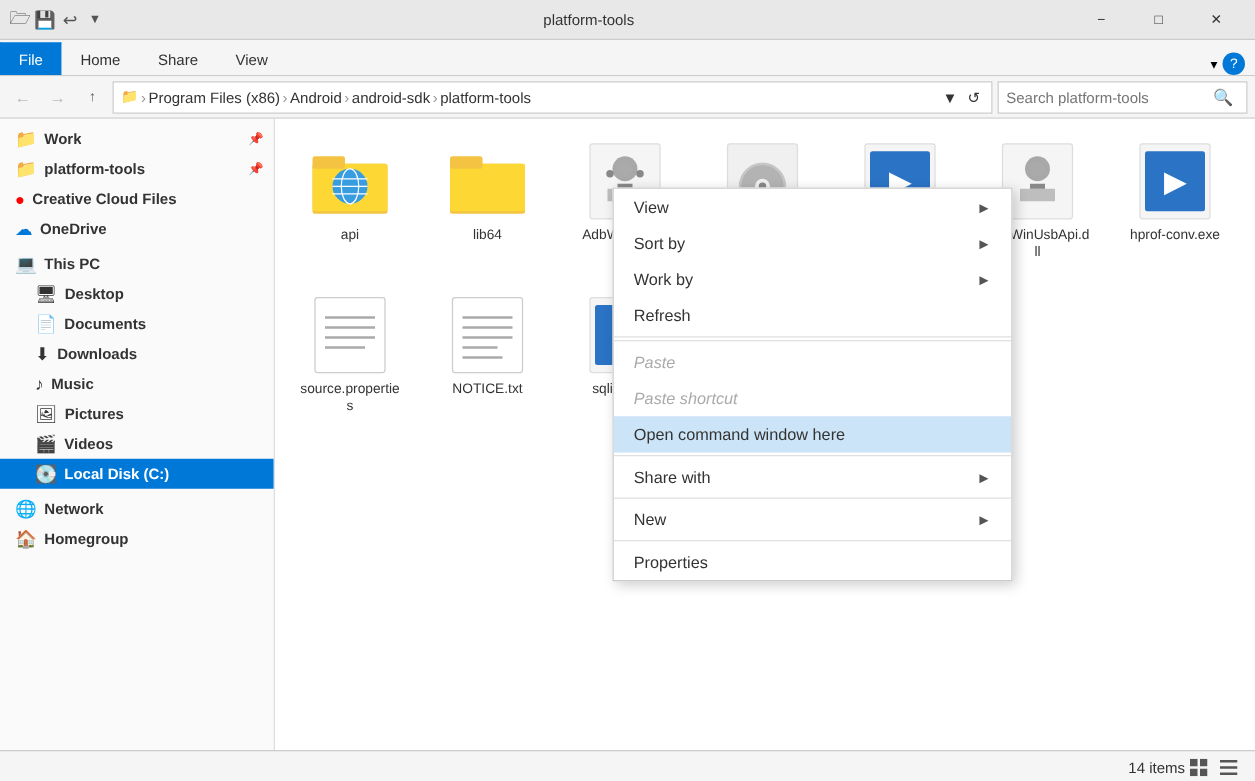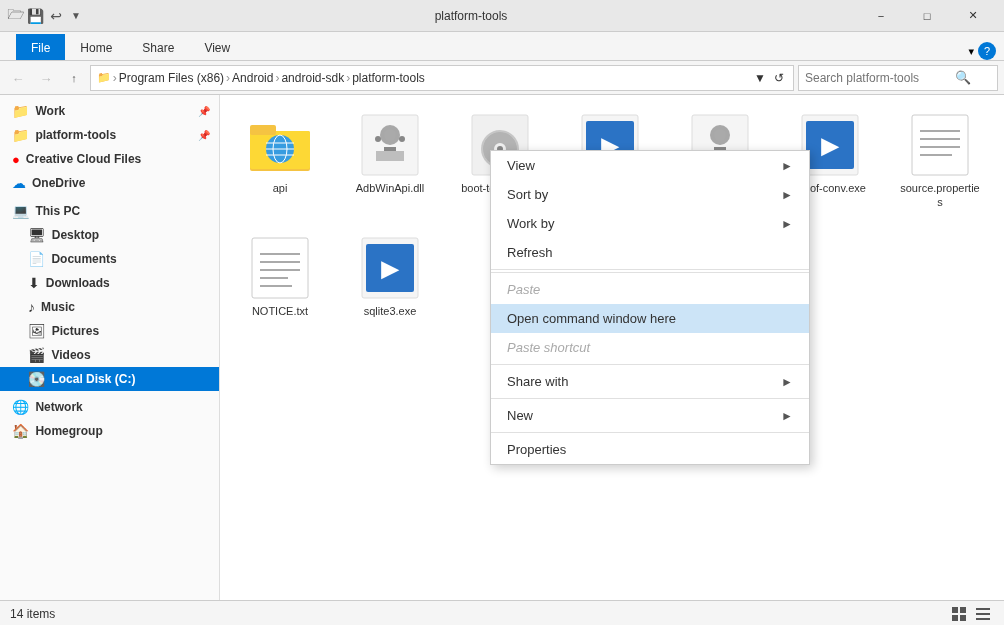--- a/index.html
+++ b/index.html
@@ -27,21 +27,21 @@
 
     
     .ribbon {
       background: #f5f5f5;
       border-bottom: 1px solid #ccc;
     }
     .ribbon-tabs {
       display: flex;
       height: 28px;
       align-items: flex-end;
-      padding-left: 16px;
+      padding-left: 0;
     }
     .ribbon-tab {
       padding: 4px 14px;
       cursor: pointer;
       font-size: 12px;
       color: #333;
       border: 1px solid transparent;
       border-bottom: none;
       height: 26px;
       display: flex;
@@ -76,21 +76,21 @@
       color: #555; font-size: 13px; border-radius: 2px;
     }
     .nav-btn.disabled { color: #bbb; cursor: default; }
     .breadcrumb-bar {
       flex: 1; height: 26px; background: white; border: 1px solid #ccc;
       display: flex; align-items: center; padding: 0 6px; font-size: 12px; color: #333;
     }
     .breadcrumb-sep { color: #999; margin: 0 2px; }
     .search-bar {
       width: 200px; height: 26px; border: 1px solid #ccc; background: white;
-      padding: 0 6px; font-size: 12px; display: flex; align-items: center; gap: 0;
+      padding: 0 6px; font-size: 12px; display: flex; align-items: center; gap: 16px;
     }
     .search-bar input {
       border: none; outline: none; font-size: 12px; width: 150px; color: #999;
     }
 
     
     .main-layout {
       display: flex;
       height: calc(625px - 32px - 28px - 34px - 26px);
     }
@@ -154,21 +154,21 @@
       height: 26px;
       background: #f5f5f5;
       border-top: 1px solid #ccc;
       display: flex;
       align-items: center;
       padding: 0 10px;
       font-size: 12px;
       color: #333;
       gap: auto;
     }
-    .status-text { flex: 1; }
+    .status-text { flex: 1; text-align: right; }
     .view-buttons { display: flex; gap: 2px; }
     .view-btn {
       width: 22px; height: 22px; border: none; background: transparent;
       cursor: pointer; display: flex; align-items: center; justify-content: center;
       font-size: 12px; color: #555;
     }
 
     
     .context-menu {
       position: absolute;
@@ -334,20 +334,30 @@
             <circle cx="32" cy="36" r="14" fill="#2196f3" opacity="0.9"></circle>
             <ellipse cx="32" cy="36" rx="7" ry="14" fill="none" stroke="white" stroke-width="1"></ellipse>
             <line x1="18" y1="36" x2="46" y2="36" stroke="white" stroke-width="1"></line>
             <line x1="18" y1="30" x2="46" y2="30" stroke="white" stroke-width="1"></line>
             <line x1="18" y1="42" x2="46" y2="42" stroke="white" stroke-width="1"></line>
           </svg>
         </div>
         <span class="file-label">api</span>
       </div>
 
+      <div class="file-item">
+        <div class="file-icon">
+          <svg width="64" height="64" viewBox="0 0 64 64">
+            <rect x="2" y="18" width="60" height="40" rx="2" fill="#f5c342"></rect>
+            <rect x="2" y="18" width="60" height="38" rx="2" fill="#fdd835"></rect>
+            <rect x="2" y="12" width="26" height="10" rx="2" fill="#f5c342"></rect>
+          </svg>
+        </div>
+        <span class="file-label">lib64</span>
+      </div>
 
       <div class="file-item">
         <div class="file-icon">
           <svg width="64" height="64" viewBox="0 0 64 64">
             <rect x="4" y="2" width="56" height="60" rx="2" fill="#f5f5f5" stroke="#ddd"></rect>
             <g transform="translate(10,8)">
               <circle cx="22" cy="14" r="10" fill="#888" opacity="0.7"></circle>
               <circle cx="22" cy="14" r="6" fill="#aaa"></circle>
               <rect x="16" y="26" width="12" height="4" fill="#888"></rect>
               <path d="M8 30 L8 40 L36 40 L36 30 Z" fill="#888" opacity="0.5"></path>
@@ -464,25 +474,25 @@
         <span class="ctx-arrow">►</span>
       </div>
       <div class="ctx-item">
         <span>Refresh</span>
       </div>
       <div class="ctx-separator"></div>
       <div class="ctx-separator"></div>
       <div class="ctx-item disabled">
         <span>Paste</span>
       </div>
+      <div class="ctx-item disabled">
+        <span>Paste shortcut</span>
+      </div>
       <div class="ctx-item highlighted">
         <span>Open command window here</span>
-      </div>
-      <div class="ctx-item disabled">
-        <span>Paste shortcut</span>
       </div>
       <div class="ctx-separator"></div>
       <div class="ctx-item">
         <span>Share with</span>
         <span class="ctx-arrow">►</span>
       </div>
       <div class="ctx-separator"></div>
       <div class="ctx-item">
         <span>New</span>
         <span class="ctx-arrow">►</span>

